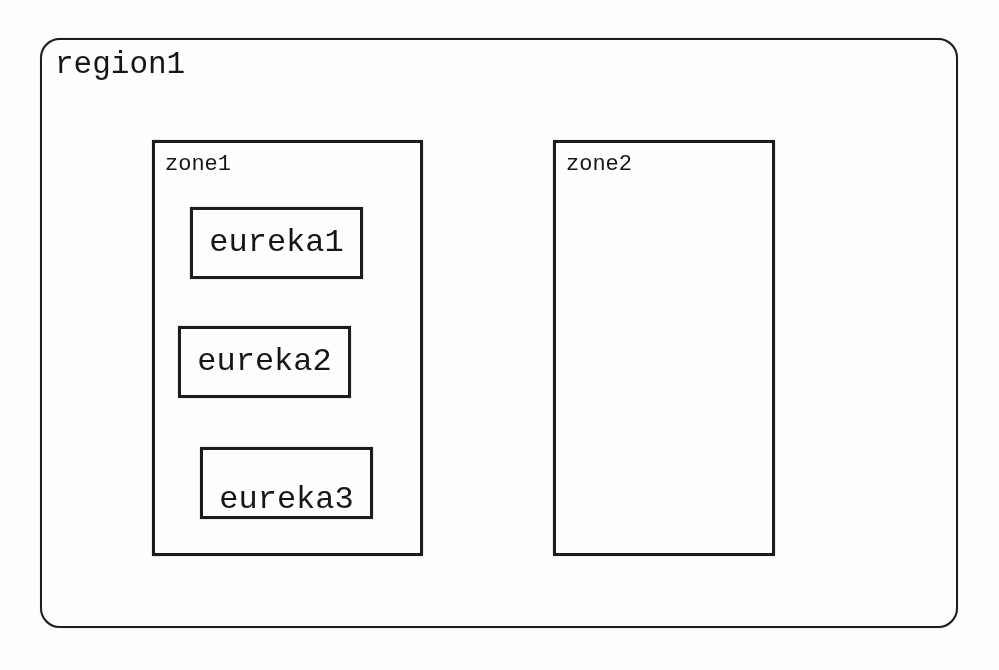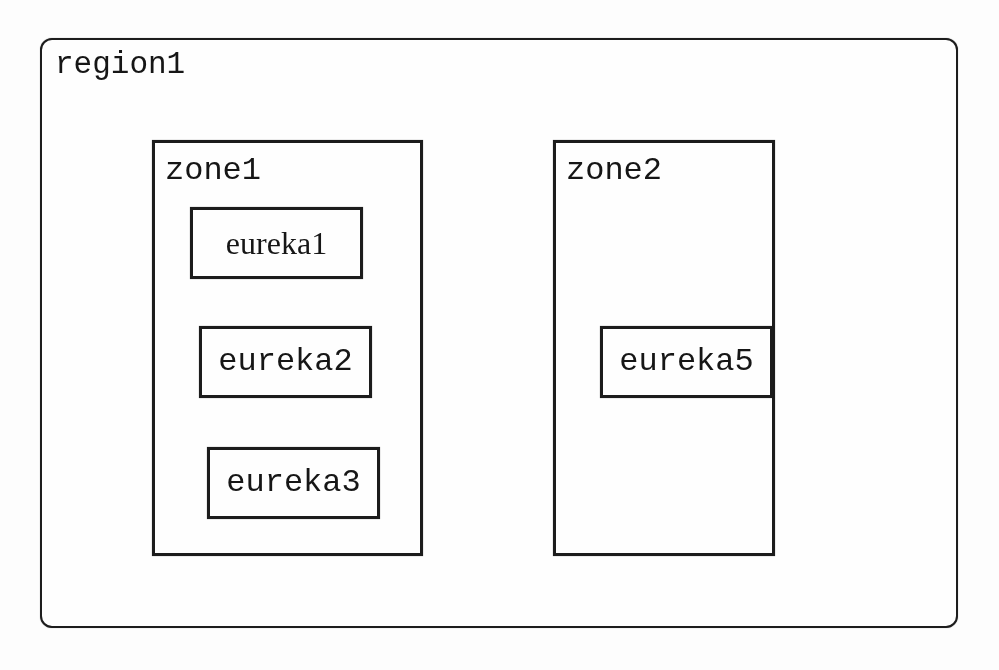--- a/index.html
+++ b/index.html
@@ -16,21 +16,21 @@
     color: #161616;
     overflow: hidden;
   }
   .region-box {
     position: absolute;
     left: 40px;
     top: 38px;
     width: 918px;
     height: 590px;
     border: 2px solid #1d1d1d;
-    border-radius: 12px;
+    border-radius: 20px;
     box-shadow: 0 0 1px rgba(0,0,0,0.45);
     box-sizing: border-box;
     background: #fefefe;
   }
   .region-label {
     position: absolute;
     left: 13px;
     top: 8px;
     font-size: 31px;
     line-height: 1.1;
@@ -45,21 +45,21 @@
     box-shadow: 0 0 1px rgba(0,0,0,0.45);
     box-sizing: border-box;
     background: #fefefe;
   }
   .zone-box.zone-1 { left: 110px; }
   .zone-box.zone-2 { left: 511px; width: 222px; }
   .zone-label {
     position: absolute;
     left: 10px;
     top: 10px;
-    font-size: 32px;
+    font-size: 22px;
     line-height: 1.1;
     white-space: nowrap;
     text-align: center;
   }
   .node-box {
     position: absolute;
     width: 173px;
     height: 72px;
     border: 3px solid #1c1c1c;
     box-shadow: 0 0 1px rgba(0,0,0,0.45);
@@ -67,23 +67,23 @@
     background: #fefefe;
     display: flex;
     align-items: center;
     justify-content: center;
   }
   .node-box .node-label {
     font-size: 32px;
     line-height: 1;
     white-space: nowrap;
   }
-  .node-pos-1 { left: 35px; top: 64px; font-family: Liberation Serif, serif; }
-  .node-pos-2 { left: 44px; top: 183px; }
-  .node-pos-3 { left: 52px; top: 304px; }
+  .node-pos-1 { left: 35px; top: 64px; }
+  .node-pos-2 { left: 23px; top: 183px; }
+  .node-pos-3 { left: 45px; top: 304px; align-items: flex-end; }
 </style>
 </head>
 <body>
 
 <div class="canvas">
   <div class="region-box">
     <div class="region-label">region1</div>
 
     <div class="zone-box zone-1">
       <div class="zone-label">zone1</div>
@@ -93,18 +93,15 @@
       <div class="node-box node-pos-2">
         <span class="node-label">eureka2</span>
       </div>
       <div class="node-box node-pos-3">
         <span class="node-label">eureka3</span>
       </div>
     </div>
 
     <div class="zone-box zone-2">
       <div class="zone-label">zone2</div>
-      <div class="node-box node-pos-2">
-        <span class="node-label">eureka5</span>
-      </div>
     </div>
   </div>
 </div>
 
 </body></html>

